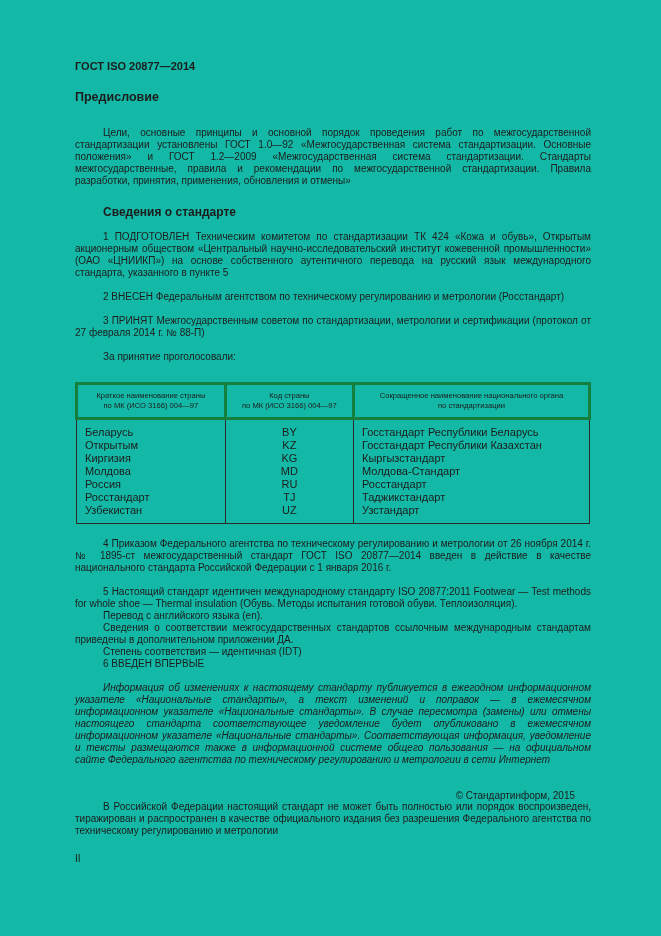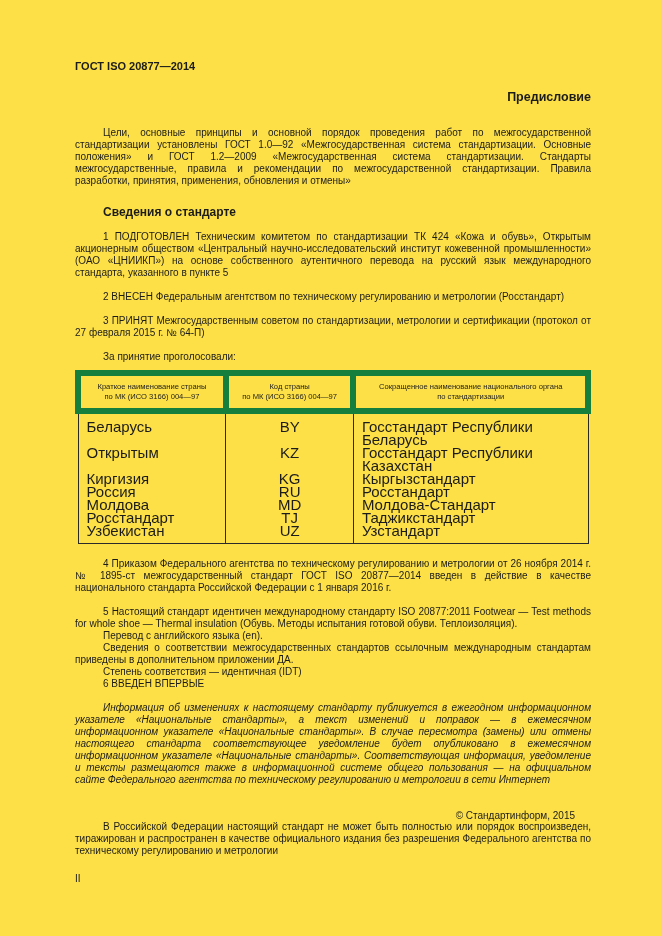--- a/index.html
+++ b/index.html
@@ -4,40 +4,40 @@
 <style>
   html, body {
     margin: 0;
     padding: 0;
     background: #ffffff;
   }
   .page {
     position: relative;
     width: 661px;
     height: 936px;
-    background: #fde047;
+    background: #14b8a6;
     font-family: "Liberation Sans", sans-serif;
     color: #1c1c1c;
     overflow: hidden;
   }
   .content {
     position: absolute;
     left: 75px;
     top: 60px;
     width: 516px;
   }
   .doc-code {
     font-weight: bold;
     font-size: 11px;
     margin: 0 0 18px 0;
   }
   .doc-title {
     font-weight: bold;
     font-size: 12.5px;
-    text-align: right;
+    text-align: left;
     margin: 0 0 23px 0;
   }
   p.para {
     font-size: 10px;
     line-height: 12px;
     text-align: justify;
     text-indent: 28px;
     margin: 0 0 12px 0;
   }
   p.tight {
@@ -45,38 +45,38 @@
   }
   .subheading {
     font-weight: bold;
     font-size: 12px;
     text-indent: 28px;
     margin: 18px 0 12px 0;
   }
   .vote-label {
     font-size: 10px;
     text-indent: 28px;
-    margin: 0 0 8px 0;
+    margin: 0 0 20px 0;
   }
   table.vote-table {
     width: 100%;
     border-collapse: collapse;
     margin: 0 0 14px 0;
   }
   table.vote-table th {
-    border: 6px solid #15803d;
+    border: 3px solid #15803d;
     font-weight: normal;
     font-size: 7.6px;
     line-height: 10px;
     text-align: center;
     padding: 6px 4px;
     vertical-align: middle;
   }
   table.vote-table td {
-    font-size: 15px;
+    font-size: 11px;
     line-height: 13px;
     padding: 0 0 0 8px;
     vertical-align: top;
   }
   table.vote-table td.code { text-align: center; padding: 0; }
   table.vote-table tr.first-row td { padding-top: 6px; }
   table.vote-table tr.last-row td { padding-bottom: 6px; border-bottom: 1px solid #2a2a2a; }
   table.vote-table td.c1 { border-left: 1px solid #2a2a2a; }
   table.vote-table td.c1, table.vote-table td.code { border-right: 1px solid #2a2a2a; }
   table.vote-table td.c3 { border-right: 1px solid #2a2a2a; }
@@ -112,21 +112,21 @@
     <div class="doc-code">ГОСТ ISO 20877—2014</div>
 
     <div class="doc-title">Предисловие</div>
 
     <p class="para">Цели, основные принципы и основной порядок проведения работ по межгосударственной стандартизации установлены ГОСТ 1.0—92 «Межгосударственная система стандартизации. Основные положения» и ГОСТ 1.2—2009 «Межгосударственная система стандартизации. Стандарты межгосударственные, правила и рекомендации по межгосударственной стандартизации. Правила разработки, принятия, применения, обновления и отмены»</p>
 
     <div class="subheading">Сведения о стандарте</div>
 
     <p class="para">1  ПОДГОТОВЛЕН Техническим комитетом по стандартизации ТК 424 «Кожа и обувь», Открытым акционерным обществом «Центральный научно-исследовательский институт кожевенной промышленности» (ОАО «ЦНИИКП») на основе собственного аутентичного перевода на русский язык международного стандарта, указанного в пункте 5</p>
     <p class="para">2  ВНЕСЕН Федеральным агентством по техническому регулированию и метрологии (Росстандарт)</p>
-    <p class="para">3  ПРИНЯТ Межгосударственным советом по стандартизации, метрологии и сертификации (протокол от 27 февраля 2015 г. № 64-П)</p>
+    <p class="para">3  ПРИНЯТ Межгосударственным советом по стандартизации, метрологии и сертификации (протокол от 27 февраля 2014 г. № 88-П)</p>
 
     <div class="vote-label">За принятие проголосовали:</div>
 
     <table class="vote-table">
       <colgroup>
         <col class="col-country">
         <col class="col-code">
         <col class="col-body">
       </colgroup>
       <thead>
@@ -155,28 +155,28 @@
           <td class="c1">Открытым</td>
           <td class="code">KZ</td>
           <td class="c3">Госстандарт Республики Казахстан</td>
         </tr>
         <tr>
           <td class="c1">Киргизия</td>
           <td class="code">KG</td>
           <td class="c3">Кыргызстандарт</td>
         </tr>
         <tr>
+          <td class="c1">Молдова</td>
+          <td class="code">MD</td>
+          <td class="c3">Молдова-Стандарт</td>
+        </tr>
+        <tr>
           <td class="c1">Россия</td>
           <td class="code">RU</td>
           <td class="c3">Росстандарт</td>
-        </tr>
-        <tr>
-          <td class="c1">Молдова</td>
-          <td class="code">MD</td>
-          <td class="c3">Молдова-Стандарт</td>
         </tr>
         <tr>
           <td class="c1">Росстандарт</td>
           <td class="code">TJ</td>
           <td class="c3">Таджикстандарт</td>
         </tr>
         <tr class="last-row">
           <td class="c1">Узбекистан</td>
           <td class="code">UZ</td>
           <td class="c3">Узстандарт</td>

